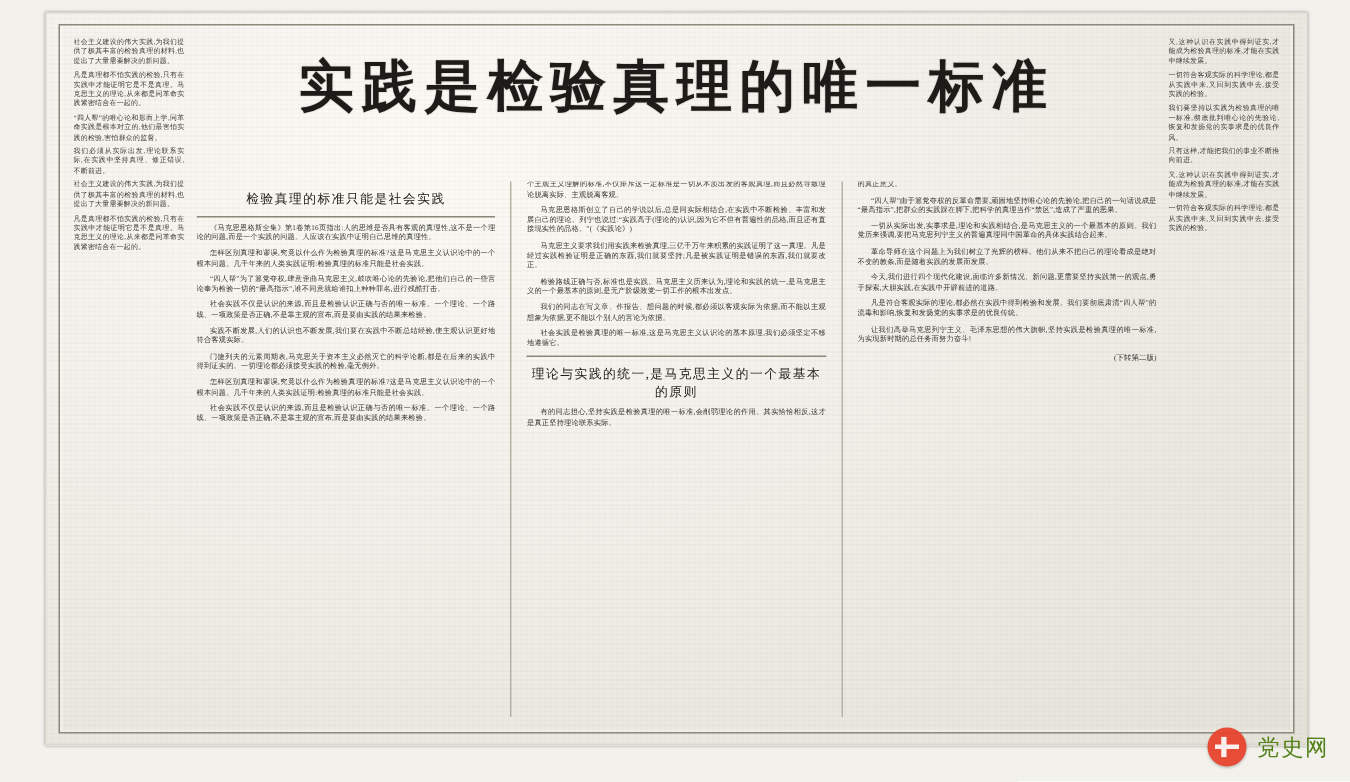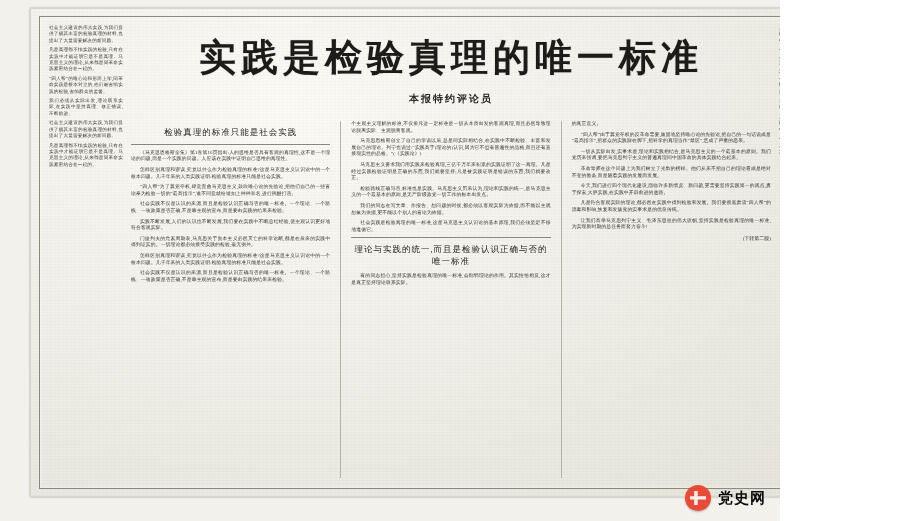--- a/index.html
+++ b/index.html
@@ -5,21 +5,21 @@
   html, body {
     margin: 0;
     padding: 0;
     background: #ffffff;
   }
   body {
     font-family: "Liberation Serif", "DejaVu Serif", serif;
   }
   .screen {
     position: relative;
-    width: 780px;
+    width: 900px;
     height: 521px;
     overflow: hidden;
     background: #f2f1ec;
   }
   
   .paper {
     position: absolute;
     left: 30px;
     top: 8px;
     width: 840px;
@@ -159,22 +159,22 @@
     content:"";
     position:absolute; left:5px; top:6px;
     width:16px; height:14px;
     background:#fff;
     clip-path: polygon(0% 38%, 26% 38%, 26% 0%, 48% 0%, 48% 38%, 100% 38%, 100% 60%, 48% 60%, 48% 100%, 26% 100%, 26% 60%, 0% 60%);
     opacity:.92;
   }
   .wm-text {
     font-family: "DejaVu Sans", "Liberation Sans", sans-serif;
     font-size: 15px;
-    font-weight: 700;
-    color: #000000;
+    font-weight: 400;
+    color: #4d7c0f;
     letter-spacing: 1px;
   }
 </style>
 </head>
 <body>
 
 <div class="screen">
 
   <div class="paper">
     <div class="inner-frame"></div>
@@ -192,21 +192,20 @@
       <p>又,这种认识在实践中得到证实,才能成为检验真理的标准,才能在实践中继续发展。</p>
       <p>一切符合客观实际的科学理论,都是从实践中来,又回到实践中去,接受实践的检验。</p>
       <p>我们要坚持以实践为检验真理的唯一标准,彻底批判唯心论的先验论,恢复和发扬党的实事求是的优良作风。</p>
       <p>只有这样,才能把我们的事业不断推向前进。</p>
       <p>又,这种认识在实践中得到证实,才能成为检验真理的标准,才能在实践中继续发展。</p>
       <p>一切符合客观实际的科学理论,都是从实践中来,又回到实践中去,接受实践的检验。</p>
     </div>
 
     <div class="masthead">
       <div class="headline">实践是检验真理的唯一标准</div>
-      <div class="byline">本报特约评论员</div>
     </div>
 
     <div class="columns">
 
       <div class="col">
         <div class="subhead">检验真理的标准只能是社会实践</div>
         <div class="rule"></div>
         <p class="micro">《马克思恩格斯全集》第1卷第16页指出:人的思维是否具有客观的真理性,这不是一个理论的问题,而是一个实践的问题。人应该在实践中证明自己思维的真理性。</p>
         <p class="micro">怎样区别真理和谬误,究竟以什么作为检验真理的标准?这是马克思主义认识论中的一个根本问题。几千年来的人类实践证明:检验真理的标准只能是社会实践。</p>
         <p class="micro">“四人帮”为了篡党夺权,肆意歪曲马克思主义,鼓吹唯心论的先验论,把他们自己的一些言论奉为检验一切的“最高指示”,谁不同意就给谁扣上种种罪名,进行残酷打击。</p>
@@ -218,21 +217,21 @@
       </div>
 
       <div class="col">
         <p class="micro noind">个主观主义理解的标准,不仅排斥这一定标准是一切从本质出发的客观真理,而且必然导致理论脱离实际、主观脱离客观。</p>
         <p class="micro">马克思恩格斯创立了自己的学说以后,总是同实际相结合,在实践中不断检验、丰富和发展自己的理论。列宁也说过:“实践高于(理论的)认识,因为它不但有普遍性的品格,而且还有直接现实性的品格。”(《实践论》)</p>
         <p class="micro">马克思主义要求我们用实践来检验真理,三亿千万年来积累的实践证明了这一真理。凡是经过实践检验证明是正确的东西,我们就要坚持;凡是被实践证明是错误的东西,我们就要改正。</p>
         <p class="micro">检验路线正确与否,标准也是实践。马克思主义历来认为,理论和实践的统一,是马克思主义的一个最基本的原则,是无产阶级政党一切工作的根本出发点。</p>
         <p class="micro">我们的同志在写文章、作报告、想问题的时候,都必须以客观实际为依据,而不能以主观想象为依据,更不能以个别人的言论为依据。</p>
         <p class="micro">社会实践是检验真理的唯一标准,这是马克思主义认识论的基本原理,我们必须坚定不移地遵循它。</p>
         <div class="rule"></div>
-        <div class="subhead">理论与实践的统一,而且是检验认识正确与否的唯一标准</div>
+        <div class="subhead">理论与实践的统一,是马克思主义的一个最基本的原则</div>
         <p class="micro">有的同志担心,坚持实践是检验真理的唯一标准,会削弱理论的作用。其实恰恰相反,这才是真正坚持理论联系实际。</p>
       </div>
 
       <div class="col">
         <p class="micro noind">的真正意义。</p>
         <p class="micro">“四人帮”由于篡党夺权的反革命需要,顽固地坚持唯心论的先验论,把自己的一句话说成是“最高指示”,把群众的实践踩在脚下,把科学的真理当作“禁区”,造成了严重的恶果。</p>
         <p class="micro">一切从实际出发,实事求是,理论和实践相结合,是马克思主义的一个最基本的原则。我们党历来强调,要把马克思列宁主义的普遍真理同中国革命的具体实践结合起来。</p>
         <p class="micro">革命导师在这个问题上为我们树立了光辉的榜样。他们从来不把自己的理论看成是绝对不变的教条,而是随着实践的发展而发展。</p>
         <p class="micro">今天,我们进行四个现代化建设,面临许多新情况、新问题,更需要坚持实践第一的观点,勇于探索,大胆实践,在实践中开辟前进的道路。</p>
         <p class="micro">凡是符合客观实际的理论,都必然在实践中得到检验和发展。我们要彻底肃清“四人帮”的流毒和影响,恢复和发扬党的实事求是的优良传统。</p>

